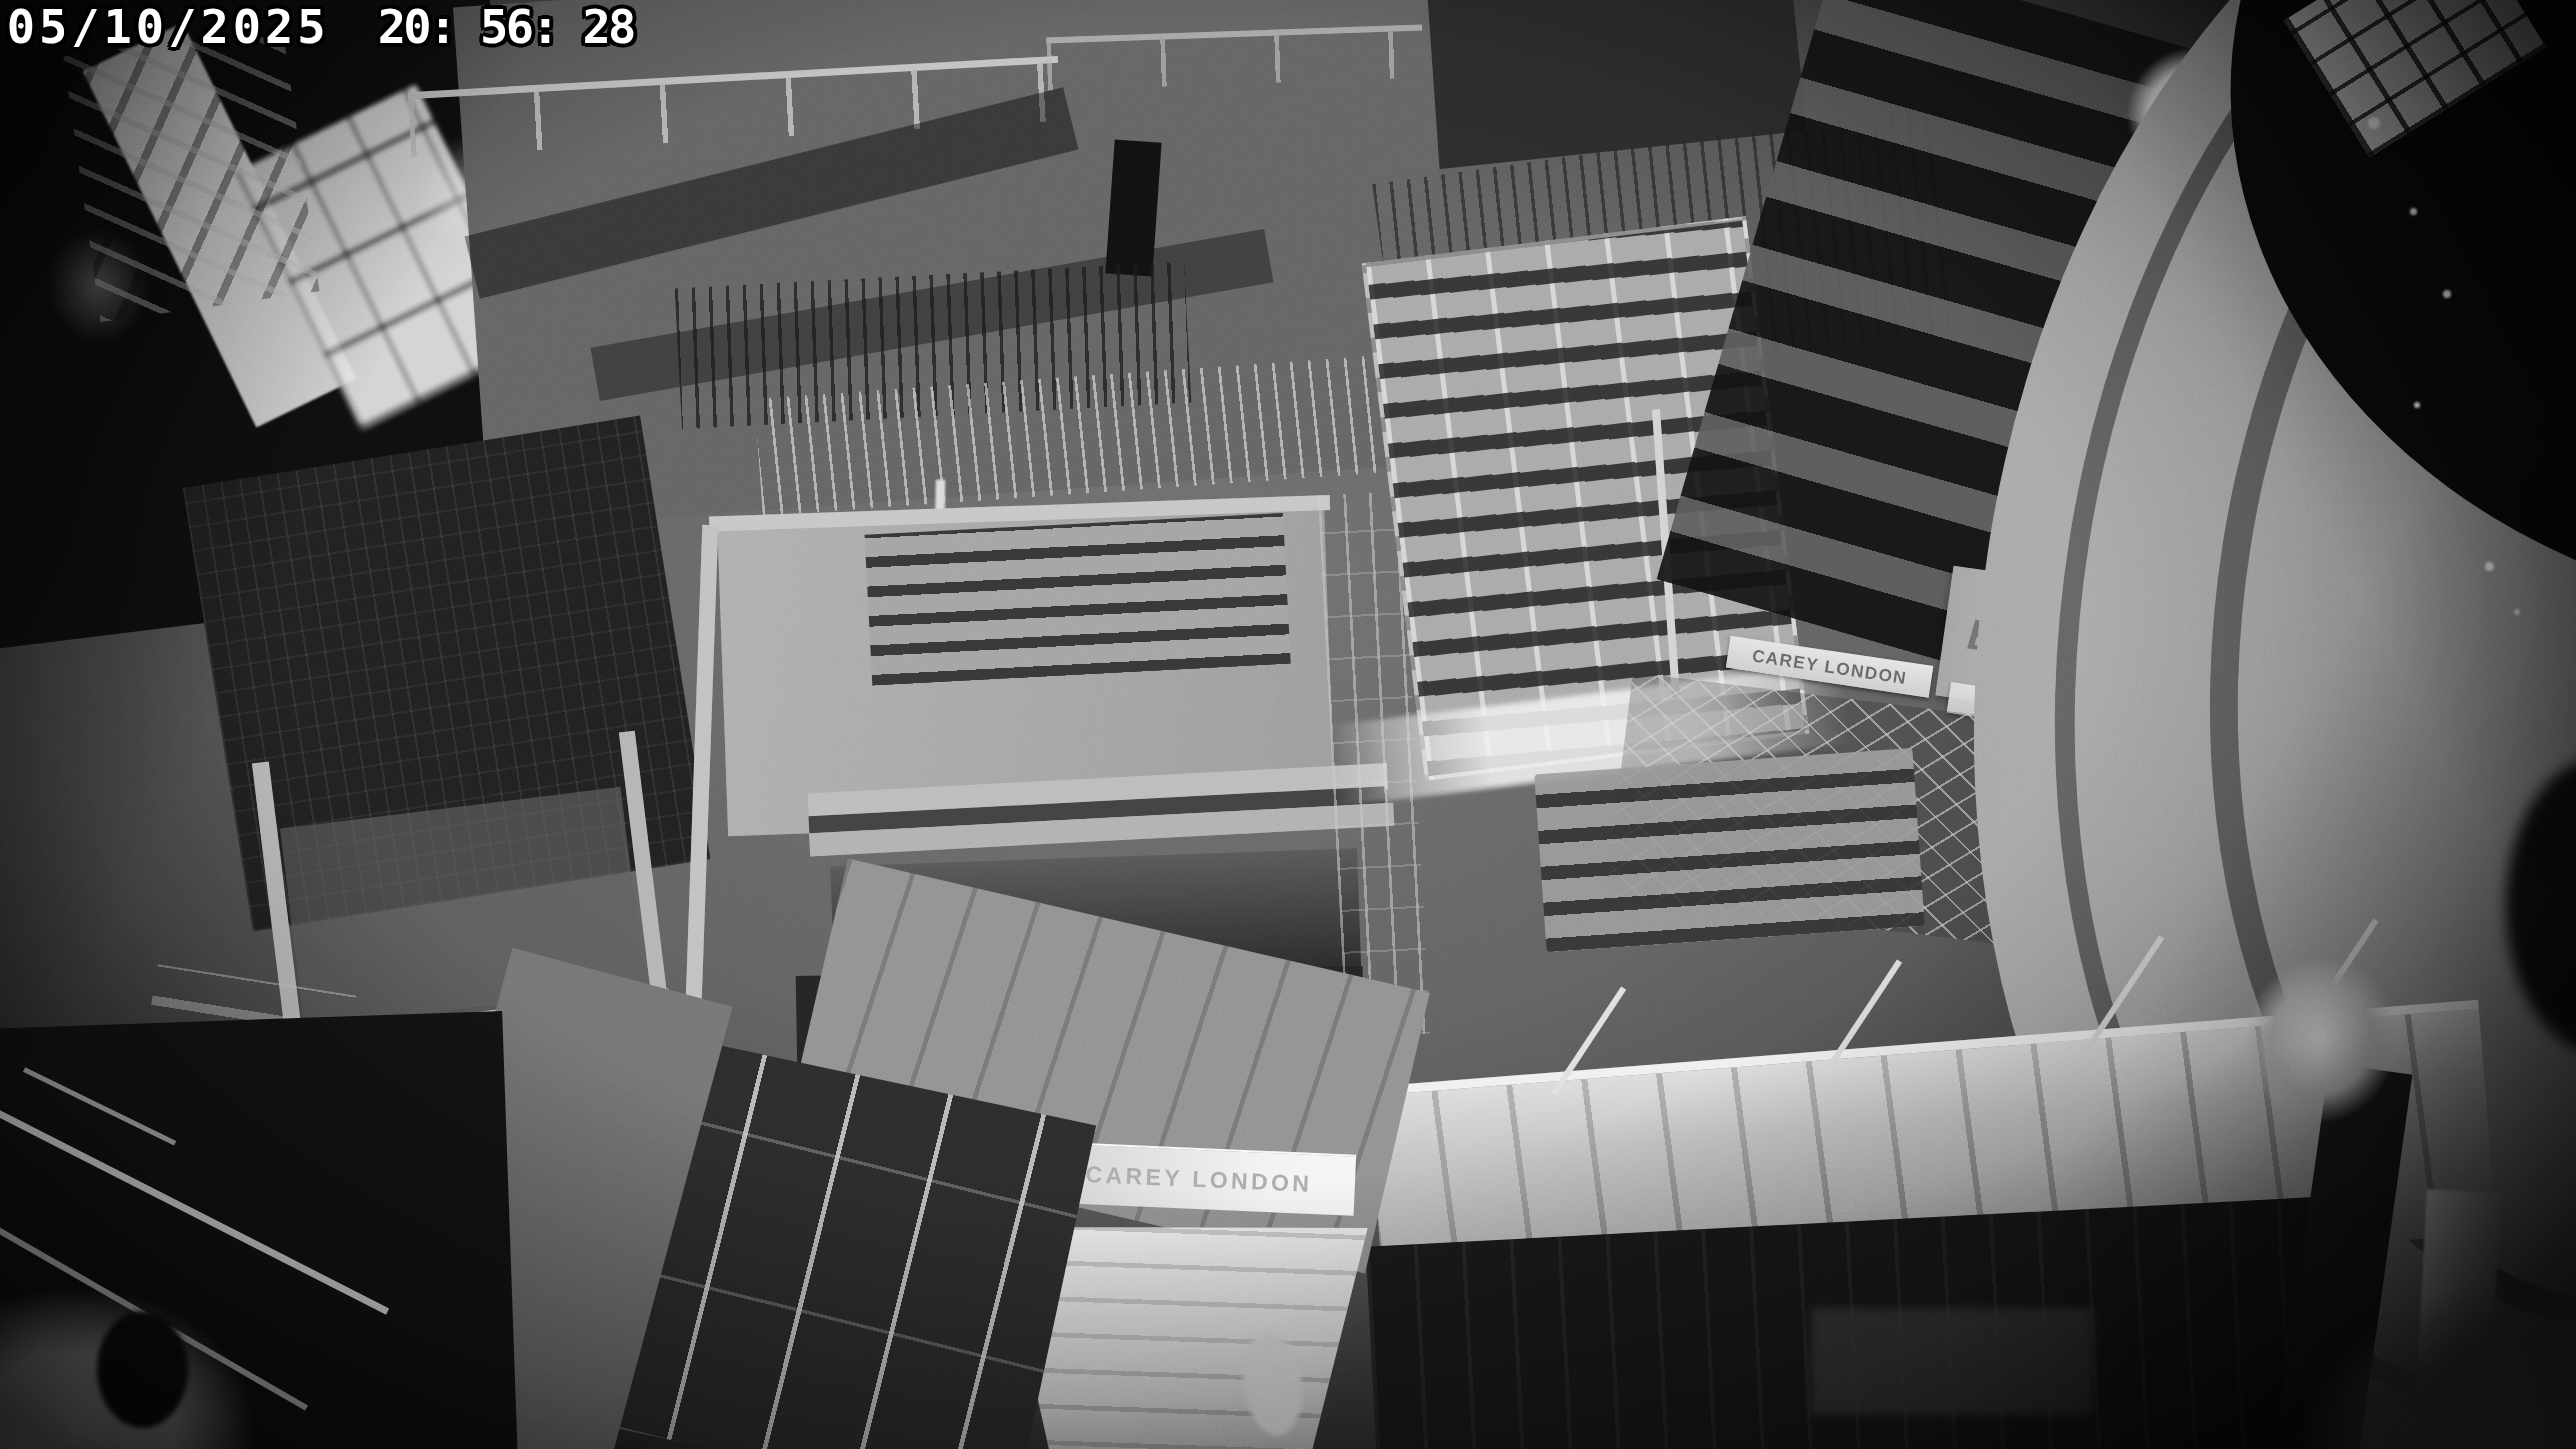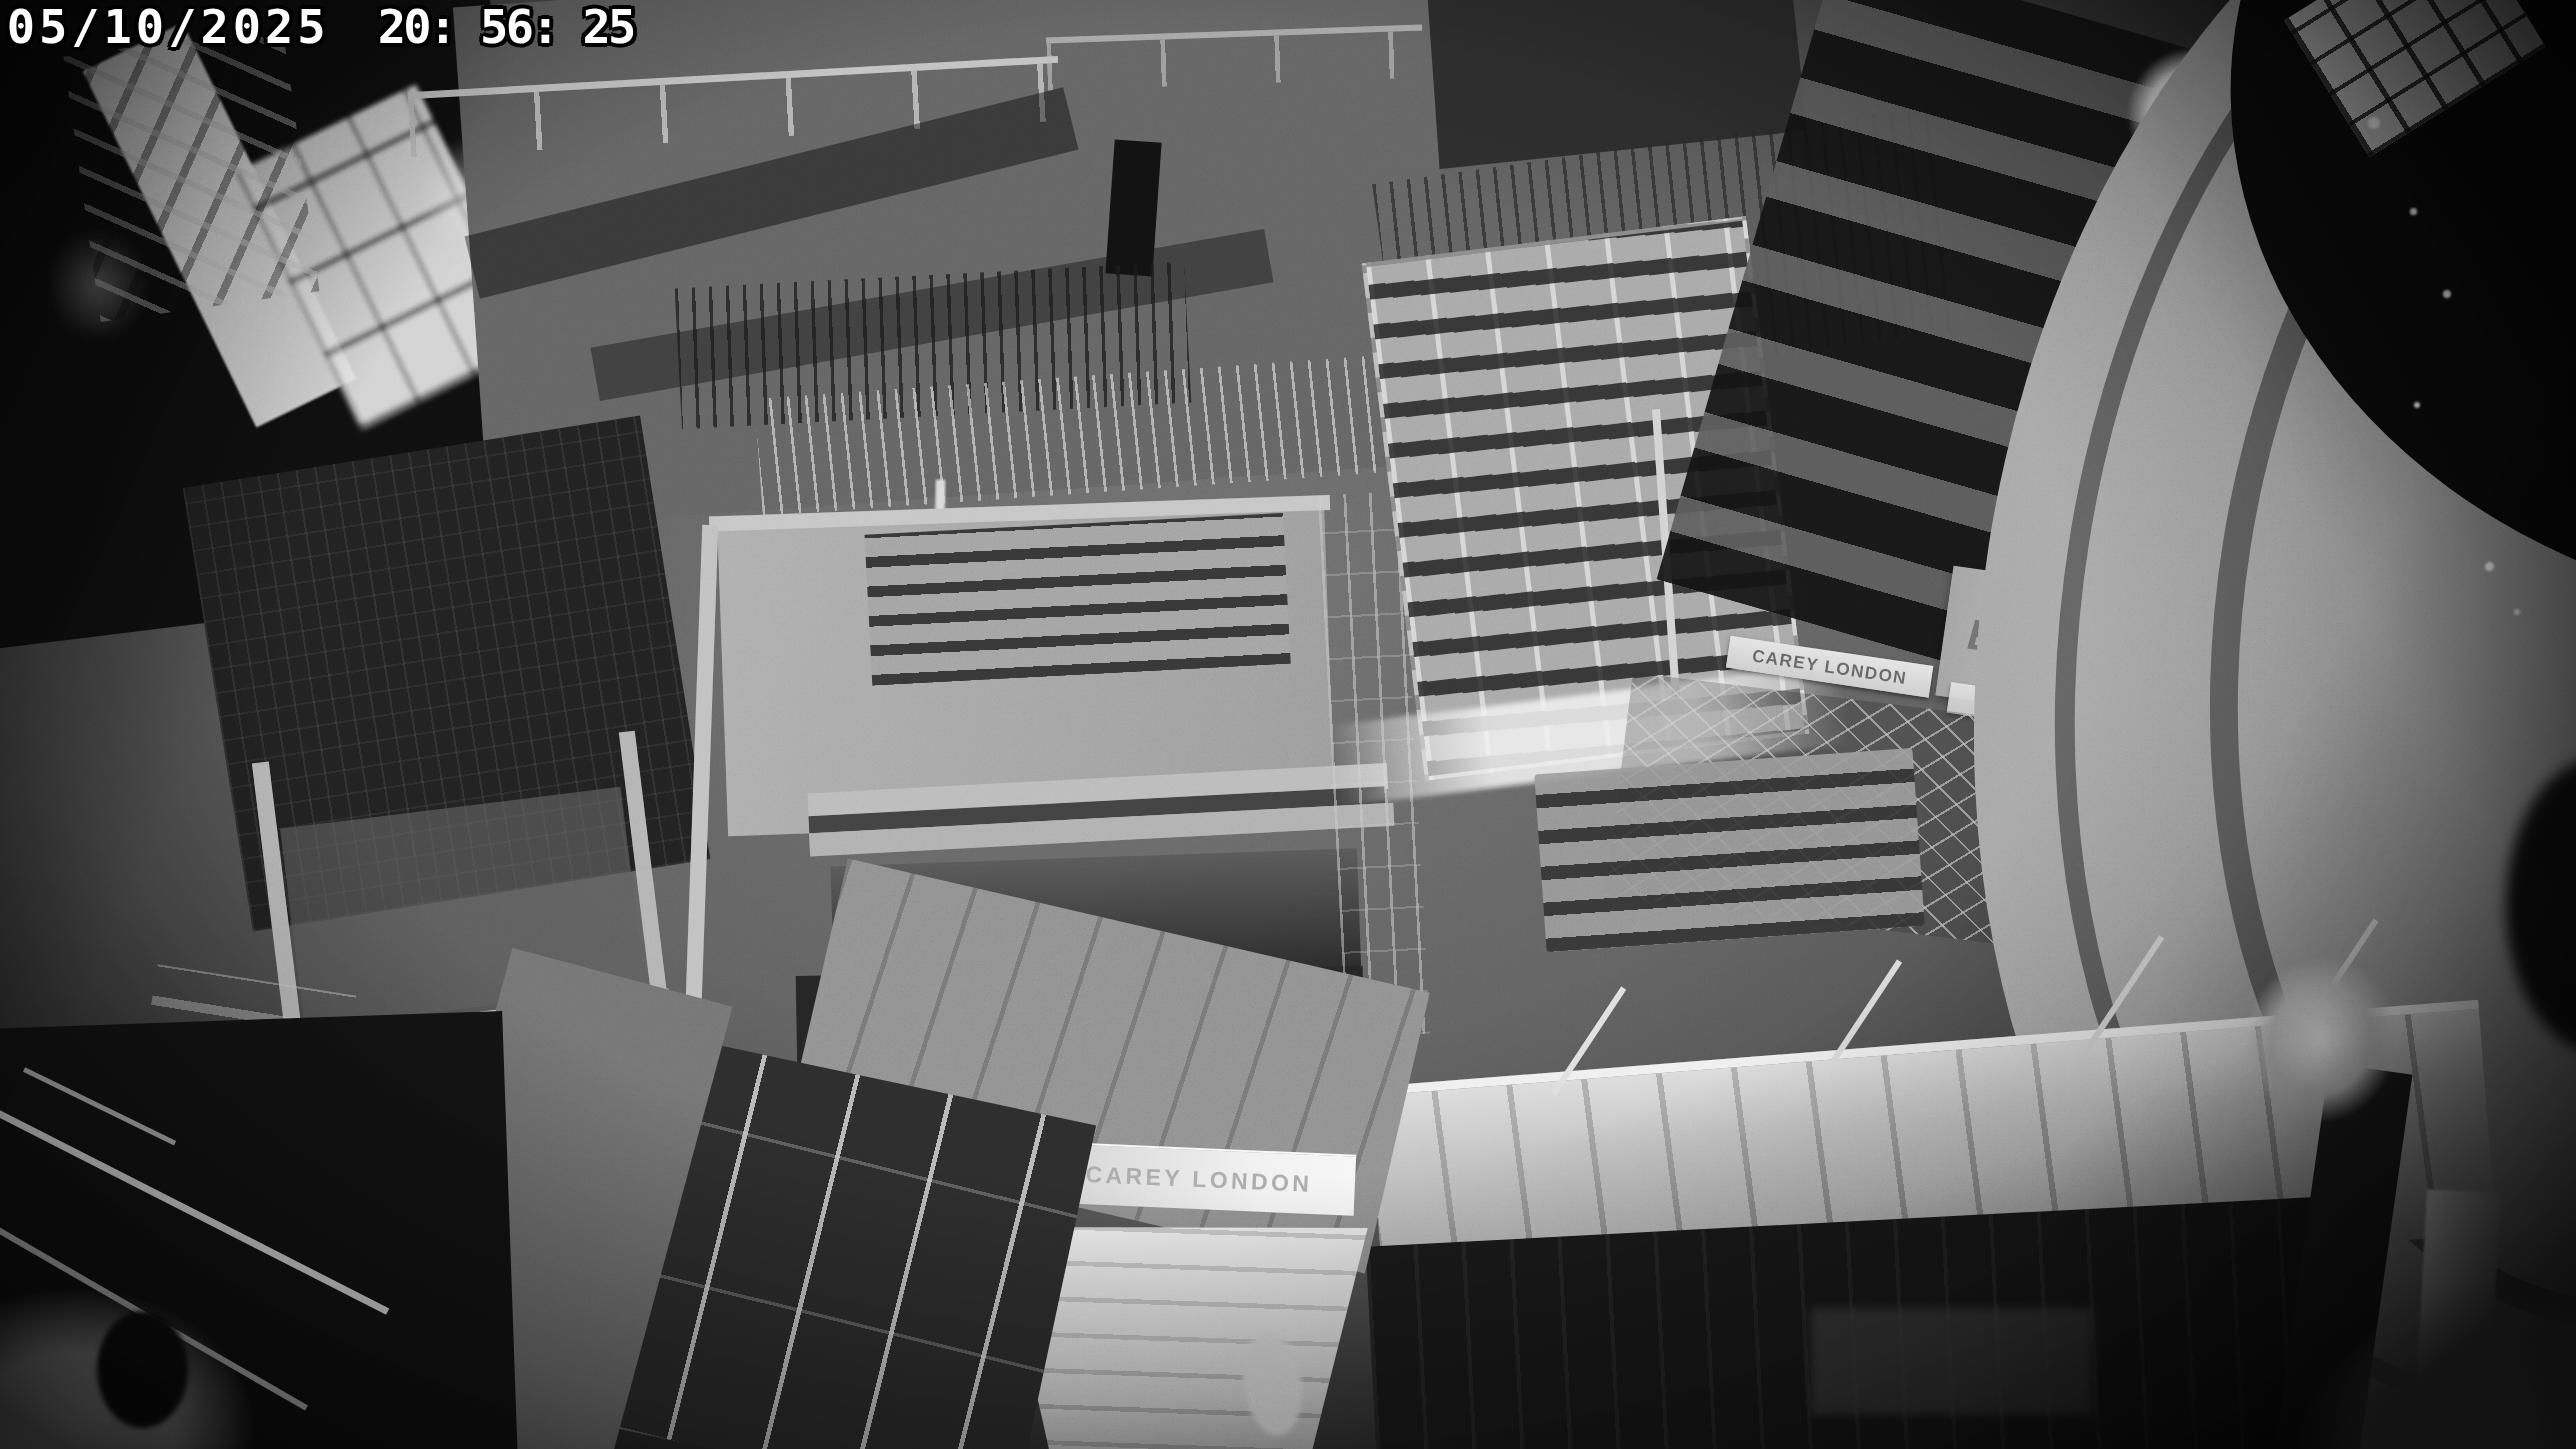--- a/index.html
+++ b/index.html
@@ -227,17 +227,17 @@
   <svg class="a grain" width="2576" height="1449" xmlns="http://www.w3.org/2000/svg" viewBox="0 0 3840 2160">
     <filter id="g">
         <feTurbulence type="fractalNoise" baseFrequency="0.55" numOctaves="2" stitchTiles="stitch"></feTurbulence>
       <feColorMatrix type="matrix" values="0 0 0 0 0.5  0 0 0 0 0.5  0 0 0 0 0.5  0.7 0.7 0.7 0 0"></feColorMatrix>
       </filter>
     <rect width="3840" height="2160" filter="url(#g)"></rect>
   </svg>
 
   <div class="a ts">
     <span class="date">05/10/2025</span>
-    <span class="time">20: 56: 25</span>
+    <span class="time">20: 56: 28</span>
   </div>
 
 </div>
 
 
 </body></html>

